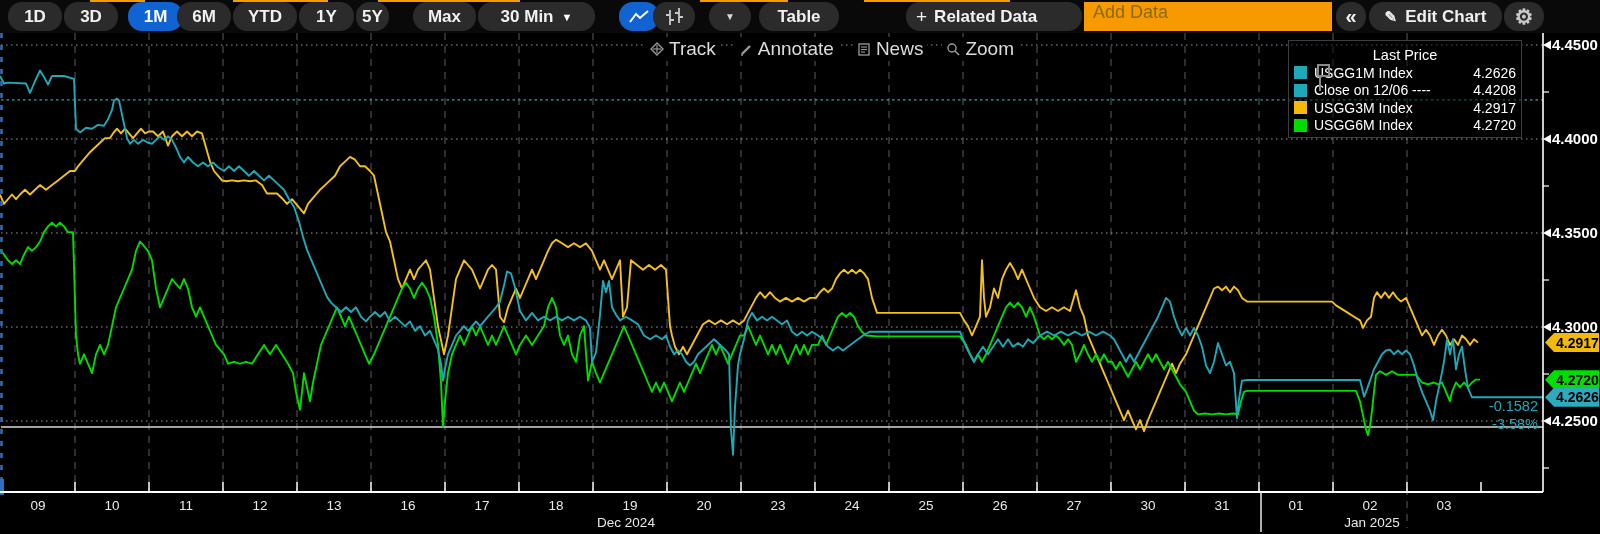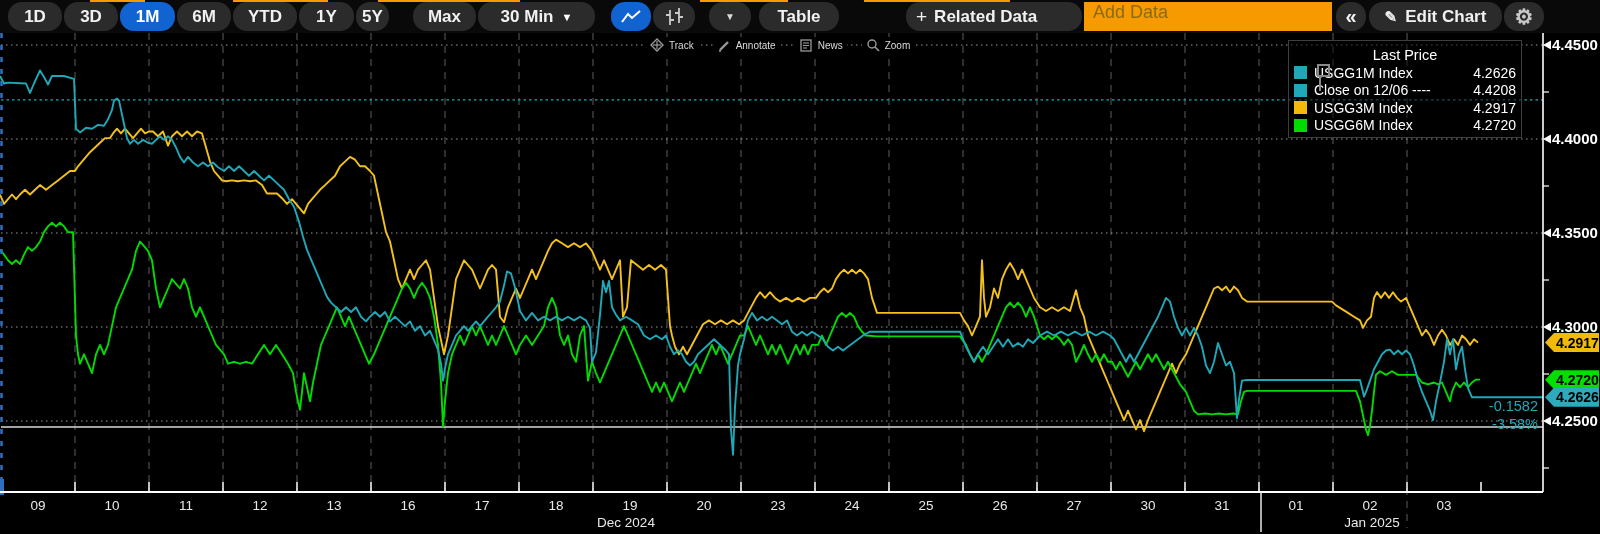--- a/index.html
+++ b/index.html
@@ -1,32 +1,32 @@
 <!DOCTYPE html>
 <html><head>
 <meta charset="utf-8">
 <style>
   html,body{margin:0;padding:0;background:#000;}
   body{width:1600px;height:534px;overflow:hidden;position:relative;font-family:"Liberation Sans",sans-serif;}
   
   .topbar{position:absolute;top:0;left:0;width:1600px;height:33px;background:#090909;z-index:10;}
   .tile{position:absolute;top:2px;height:29px;background:#2b2b2b;color:#f1f1f1;font-size:17px;font-weight:600;
         display:flex;align-items:center;justify-content:center;cursor:pointer;box-sizing:border-box;white-space:nowrap;overflow:hidden;border-radius:14px;}
-  .tile.blue{background:#1263D2;color:#fff;}
+  .tile.blue{background:#1263D2;color:#fff;margin-left:8px;}
   .caret{font-size:11px;margin-left:8px;color:#fff;}
   .orangestrip{position:absolute;top:0;height:2px;background:#F79A00;}
   .adddata{position:absolute;top:2px;height:29px;background:#F79A00;border:none;outline:none;
            font-family:"Liberation Sans",sans-serif;font-size:18px;color:#3a2d05;padding:0 0 8px 9px;box-sizing:border-box;}
   .adddata::placeholder{color:#8a6b14;opacity:1;}
   .plus{font-size:19px;margin-right:7px;font-weight:400;}
   .pencil{margin-right:8px;font-size:15px;}
   .gearglyph{font-size:21px;color:#c9c9c9;}
   
   .subbar{position:absolute;top:37px;left:646px;display:flex;gap:15px;z-index:6;}
-  .subitem{display:flex;align-items:center;gap:5px;background:#000;color:#dcdcdc;font-size:10px;padding:1px 4px;cursor:pointer;}
+  .subitem{display:flex;align-items:center;gap:5px;background:#000;color:#dcdcdc;font-size:19px;padding:1px 4px;cursor:pointer;}
   .subitem svg{display:block;}
   
   .legend{position:absolute;left:1288px;top:40px;width:234px;border:1px solid #3e3e3e;background:rgba(0,0,0,0.5);
           padding:5px 5px 3px 5px;z-index:5;box-sizing:border-box;}
   .legend-title{color:#fff;font-size:14.5px;text-align:center;height:18px;line-height:18px;}
   .legend-row{display:flex;align-items:center;height:17.5px;font-size:14px;color:#fff;cursor:pointer;}
   .swatch{width:13px;height:13px;margin-right:7px;flex:0 0 13px;}
   .legend-val{margin-left:auto;}
   .pin{position:absolute;left:1317px;top:64px;width:12px;height:30px;z-index:6;cursor:pointer;}
   .pin .box{width:9px;height:9px;border:2px solid #8a8a8a;}

